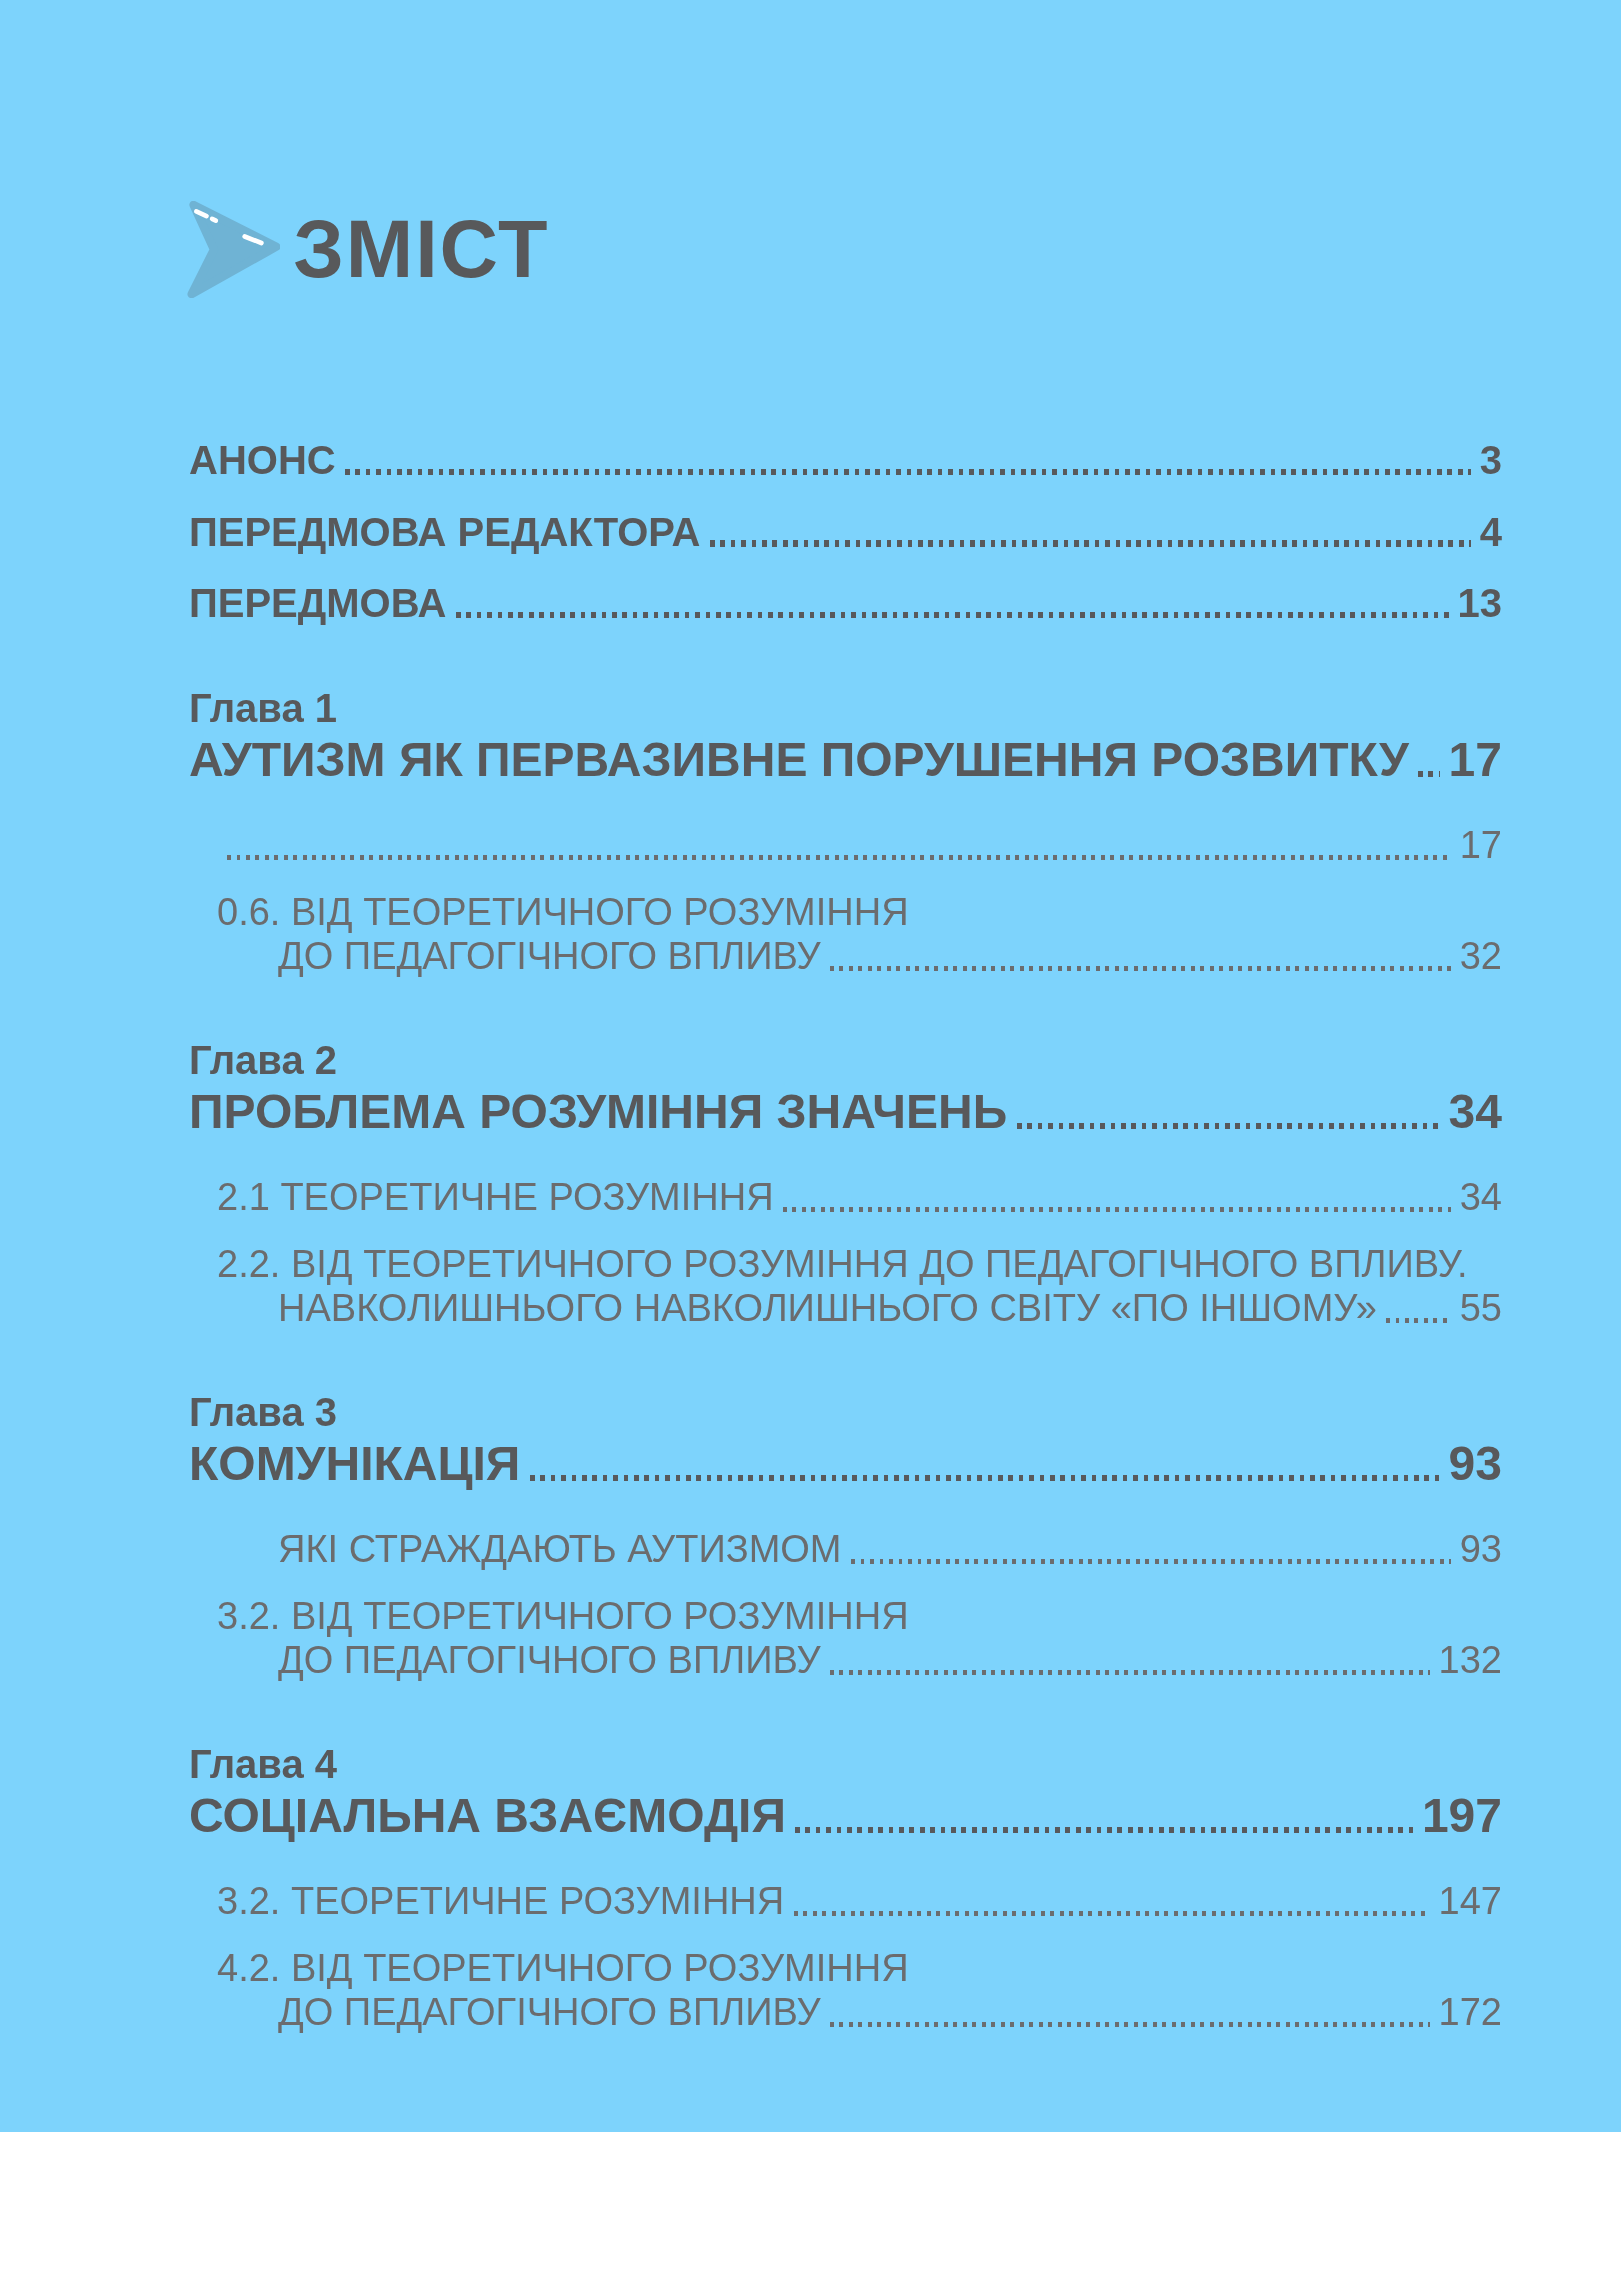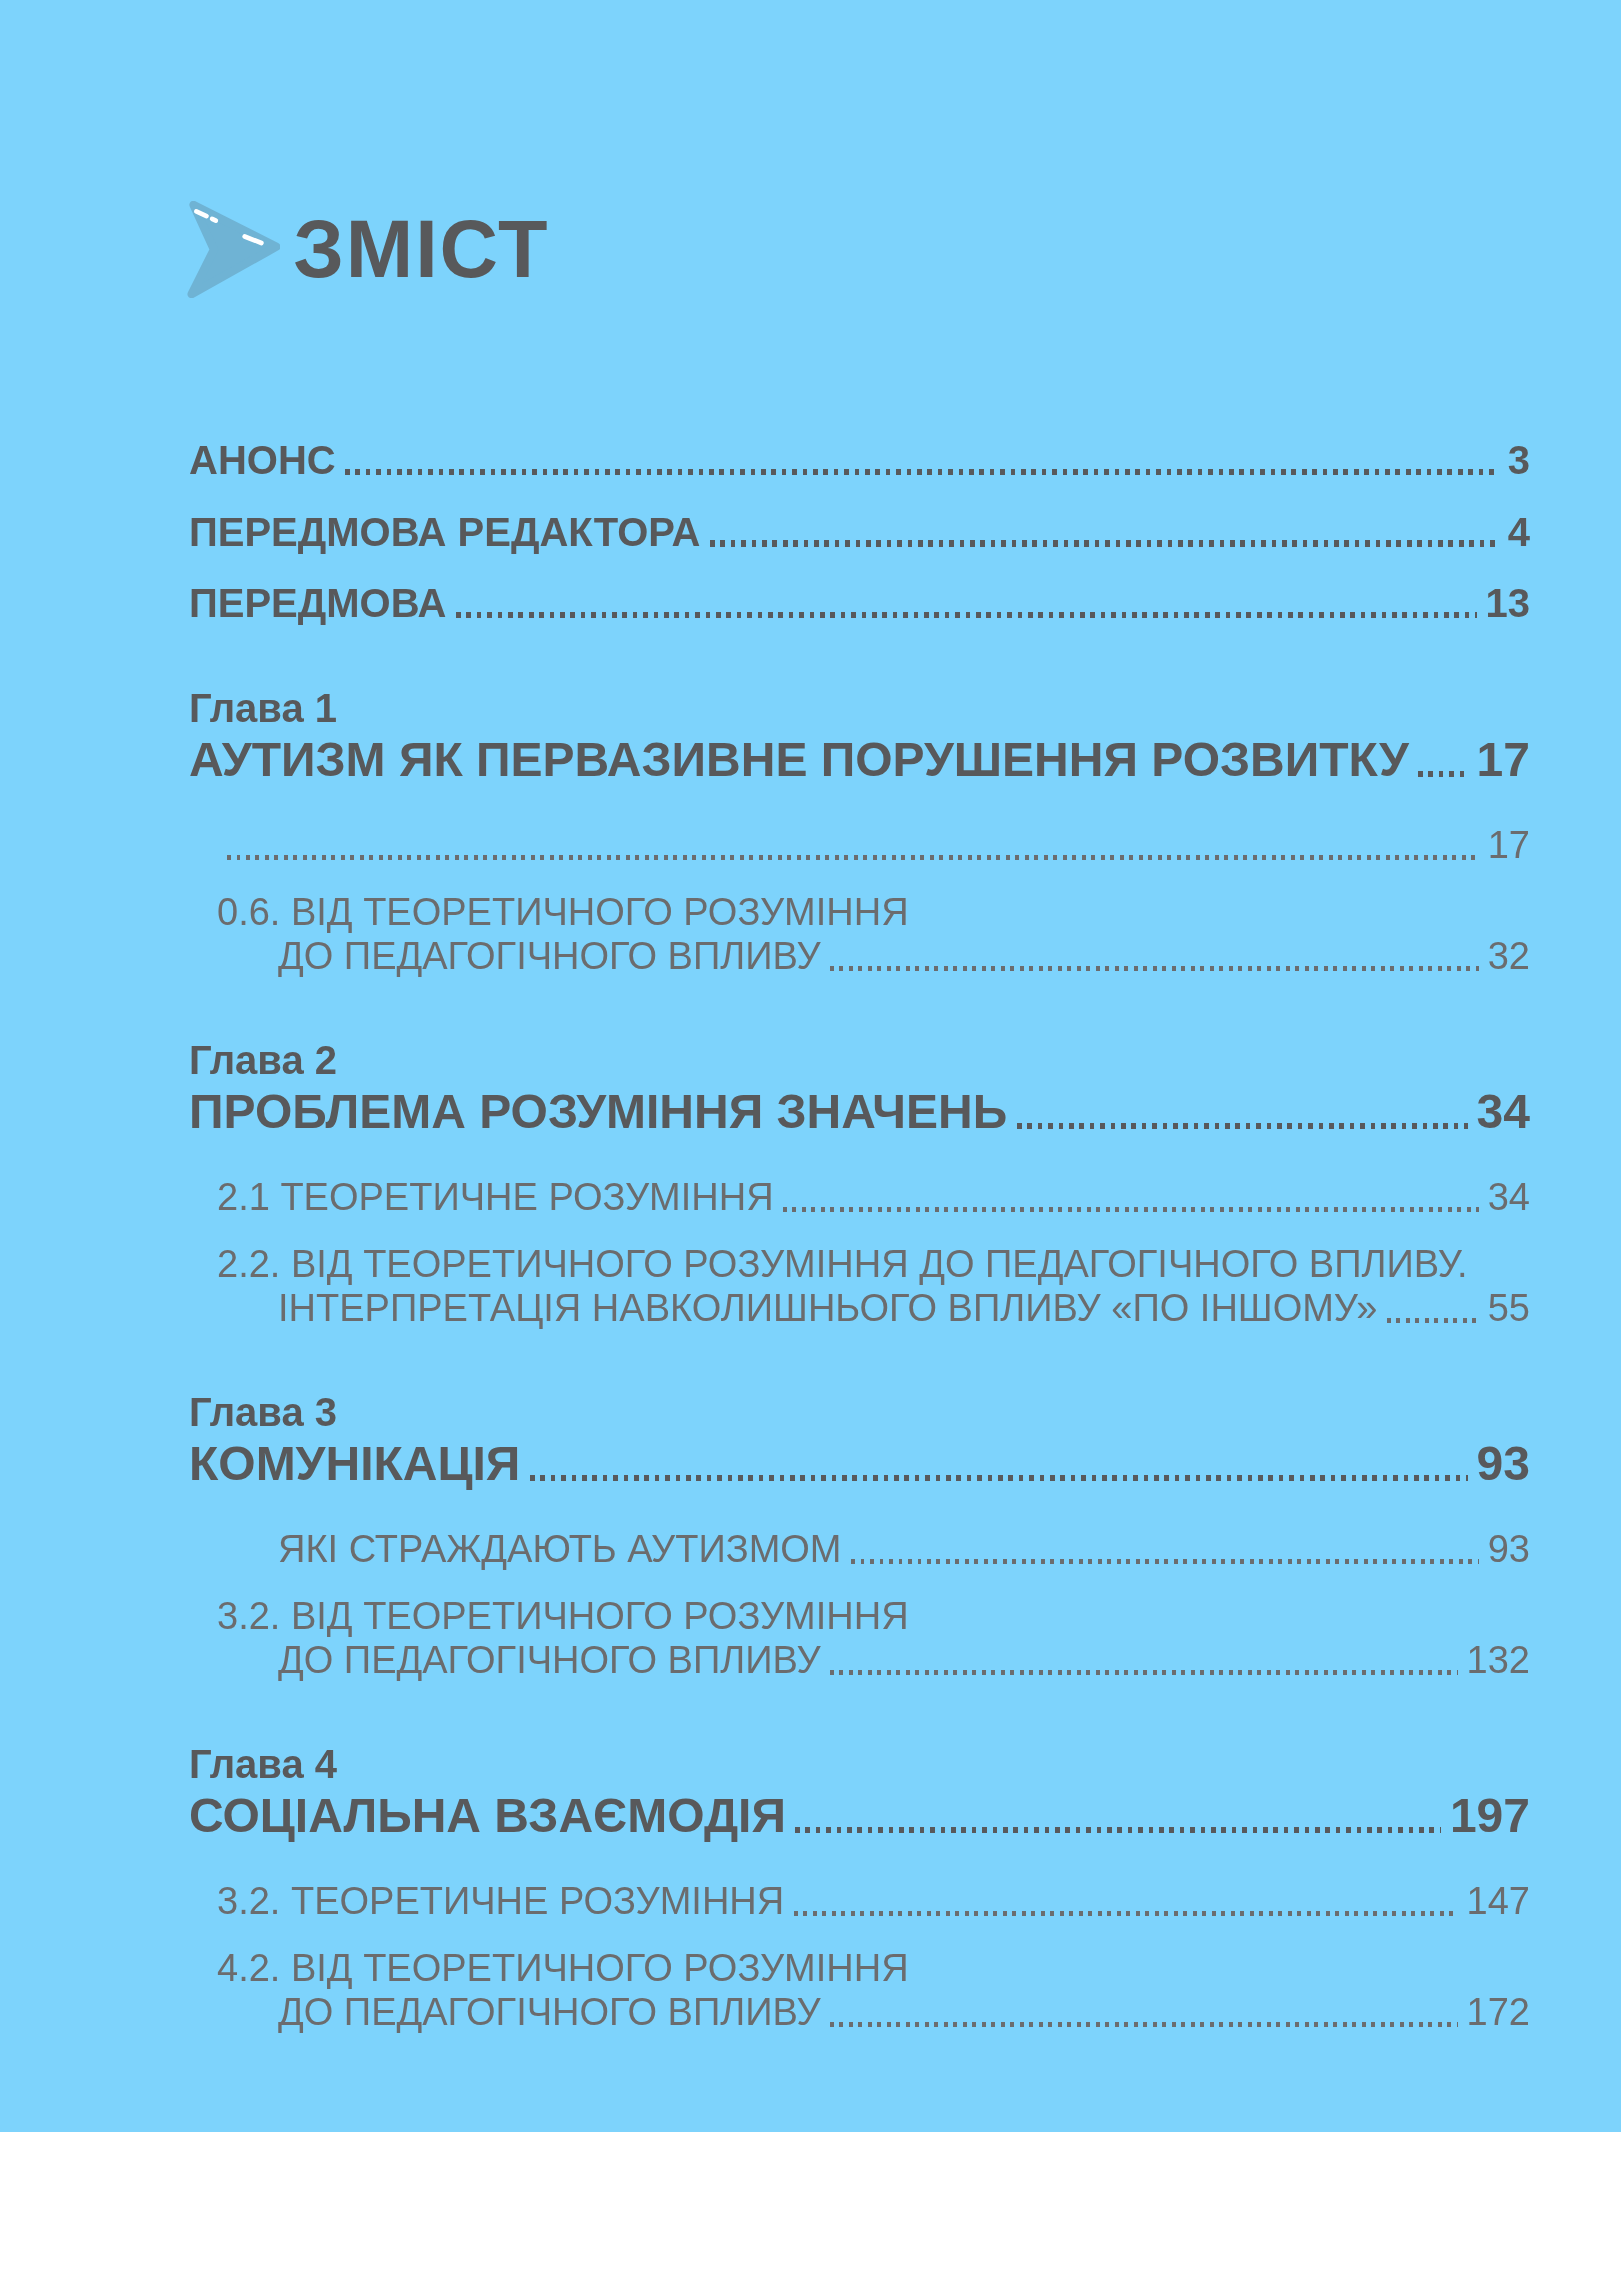--- a/index.html
+++ b/index.html
@@ -20,21 +20,21 @@
   .plane-icon { color: var(--accent-blue, #6FB3D4); line-height: 0; }
   .plane-icon svg { display: block; }
   .page-title {
     margin: 0;
     font-size: 81px;
     font-weight: 700;
     letter-spacing: 1.9px;
     color: var(--heading-gray, #58595B);
   }
   .toc {
-    margin: 140px 91px 0 189px;
+    margin: 140px 119px 0 189px;
     color: var(--heading-gray, #58595B);
   }
   .row { display: flex; align-items: baseline; }
   .row .label { white-space: nowrap; }
   .row .pg { white-space: nowrap; }
   .dots {
     flex: 1 1 auto;
     align-self: flex-end;
     height: 6.6px;
     margin: 0 8.5px 7.6px 9.5px;
@@ -143,21 +143,21 @@
         <div class="section">
           <div class="row">
             <span class="label">2.1 ТЕОРЕТИЧНЕ РОЗУМІННЯ</span>
             <span class="dots"></span>
             <span class="pg">34</span>
           </div>
         </div>
         <div class="section">
           <div class="line1">2.2. ВІД ТЕОРЕТИЧНОГО РОЗУМІННЯ ДО ПЕДАГОГІЧНОГО ВПЛИВУ.</div>
           <div class="row cont">
-            <span class="label">ІНТЕРПРЕТАЦІЯ НАВКОЛИШНЬОГО ВПЛИВУ «ПО ІНШОМУ»</span>
+            <span class="label">НАВКОЛИШНЬОГО НАВКОЛИШНЬОГО СВІТУ «ПО ІНШОМУ»</span>
             <span class="dots"></span>
             <span class="pg">55</span>
           </div>
         </div>
       </div>
     </section>
 
     <section class="chapter">
       <div class="chapter-label">Глава 3</div>
       <div class="row ch-title">

